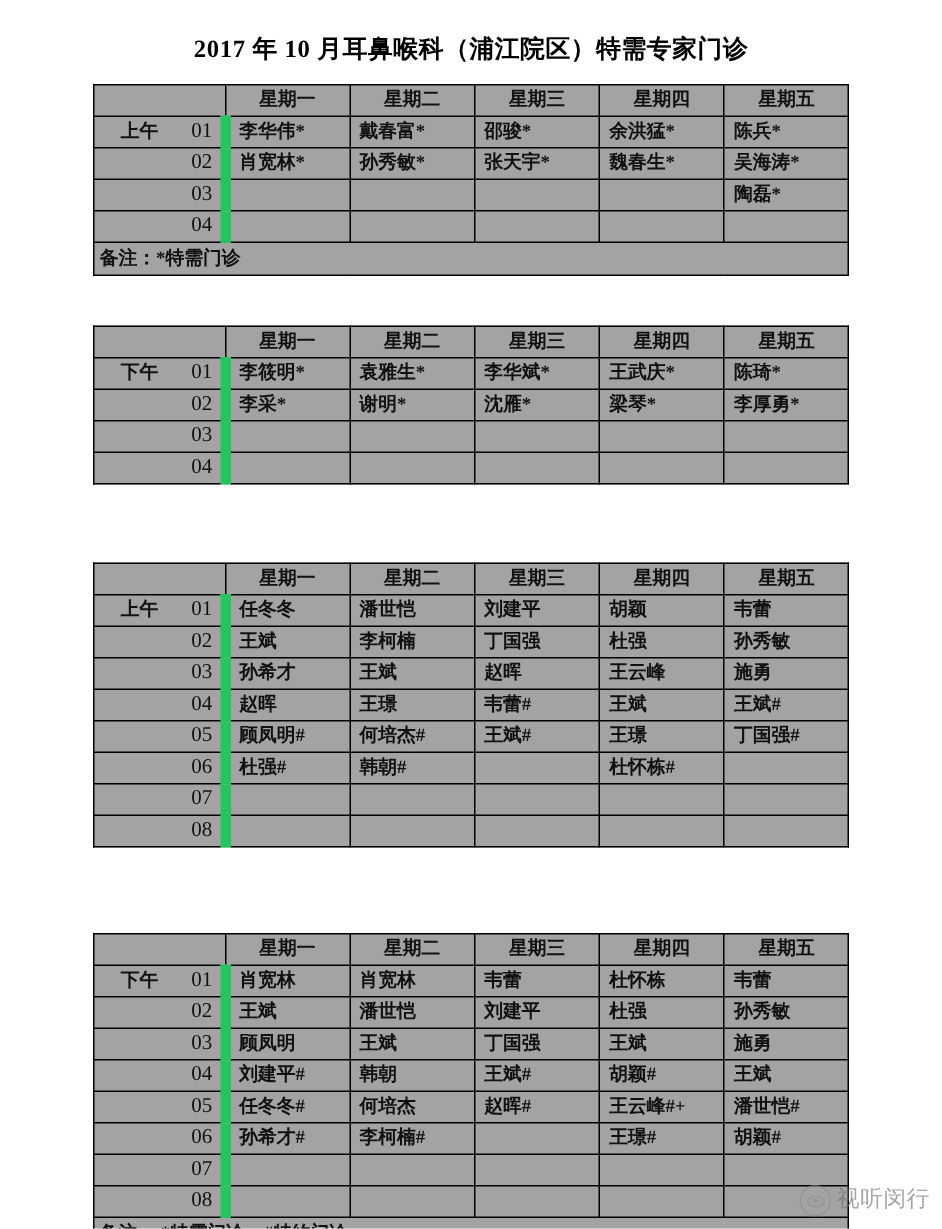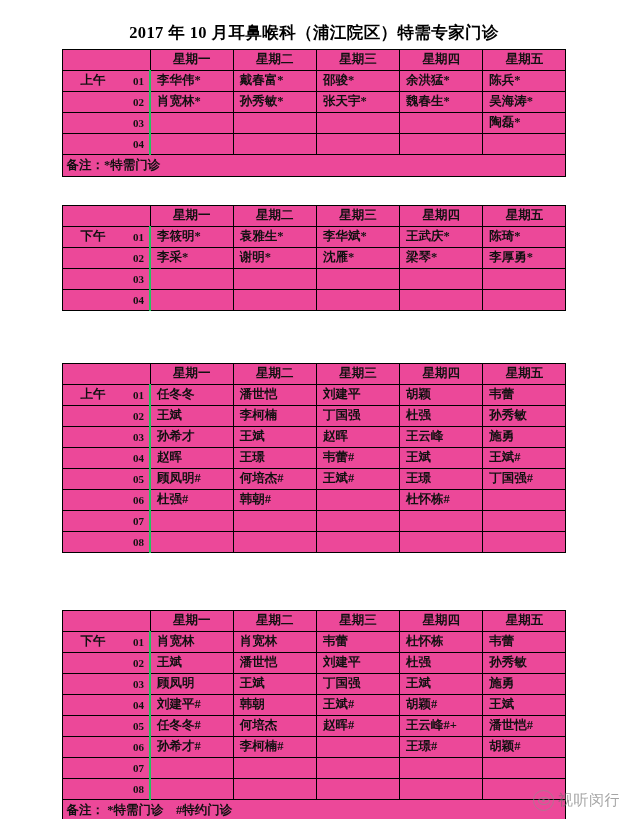--- a/index.html
+++ b/index.html
@@ -37,22 +37,22 @@
     font-family: "Liberation Serif", "DejaVu Serif", serif;
     margin: 0 0 5px 0;
     color: #000;
     white-space: nowrap;
   }
 
   table.sched {
     border-collapse: collapse;
     table-layout: fixed;
     width: 504px;
-    margin: 0 auto;
-    background: #ec4899;
+    margin: 12px auto;
+    background: #a3a3a3;
   }
   table.sched td, table.sched th {
     border: 1px solid #000000;
     height: 21px;
     padding: 0 4px;
     font-size: 12.5px;
     font-weight: bold;
     font-family: "Liberation Serif", "DejaVu Serif", serif;
     color: #111;
     line-height: 1.1;
@@ -61,39 +61,39 @@
     box-sizing: border-box;
   }
   table.sched th.dayhead {
     text-align: center;
     font-weight: bold;
   }
   table.sched td.corner {
     border-right: none;
   }
   table.sched td.label-cell {
-    border-right: 2px solid #22c55e;
+    border-right: 7px solid #22c55e;
     padding: 0;
     vertical-align: middle;
   }
   .label-inner {
     display: flex;
     align-items: center;
     justify-content: space-between;
     width: 100%;
     padding: 0 5px 0 18px;
     box-sizing: border-box;
   }
   .period-text {
     font-weight: bold;
     font-size: 12.5px;
   }
   .slot-no {
-    font-weight: bold;
-    font-size: 11px;
+    font-weight: normal;
+    font-size: 14px;
     font-family: "Liberation Serif", "DejaVu Serif", serif;
   }
   table.sched td.name-cell {
     text-align: left;
     padding-left: 6px;
     font-weight: bold;
   }
   table.sched td.note-cell {
     text-align: left;
     font-weight: bold;
@@ -102,21 +102,21 @@
 
   col.c0 { width: 88px; }
   col.cday { width: 83.2px; }
 
   
   .watermark {
     position: absolute;
     right: 8px;
     bottom: 8px;
     display: flex;
-    align-items: center;
+    align-items: flex-start;
     gap: 4px;
     opacity: 0.62;
     pointer-events: none;
   }
   .wm-logo {
     width: 19px;
     height: 19px;
     border-radius: 50%;
     border: 1.5px solid #8e8e8e;
     position: relative;

